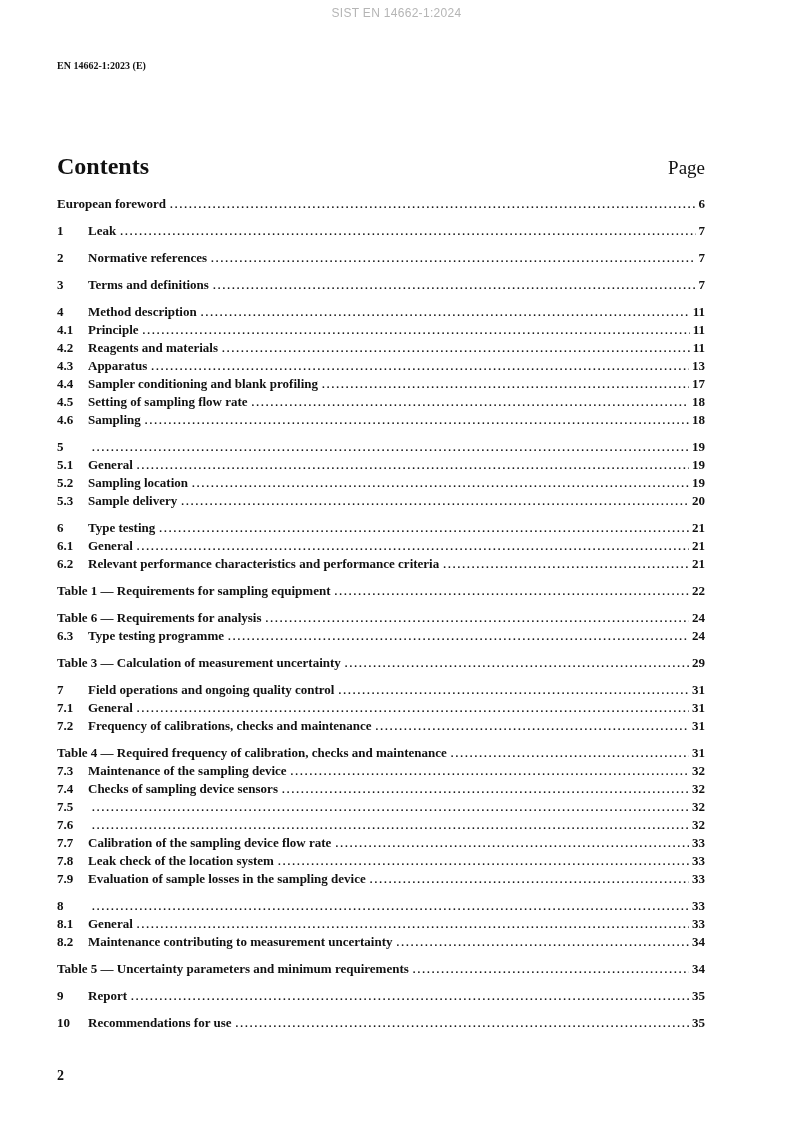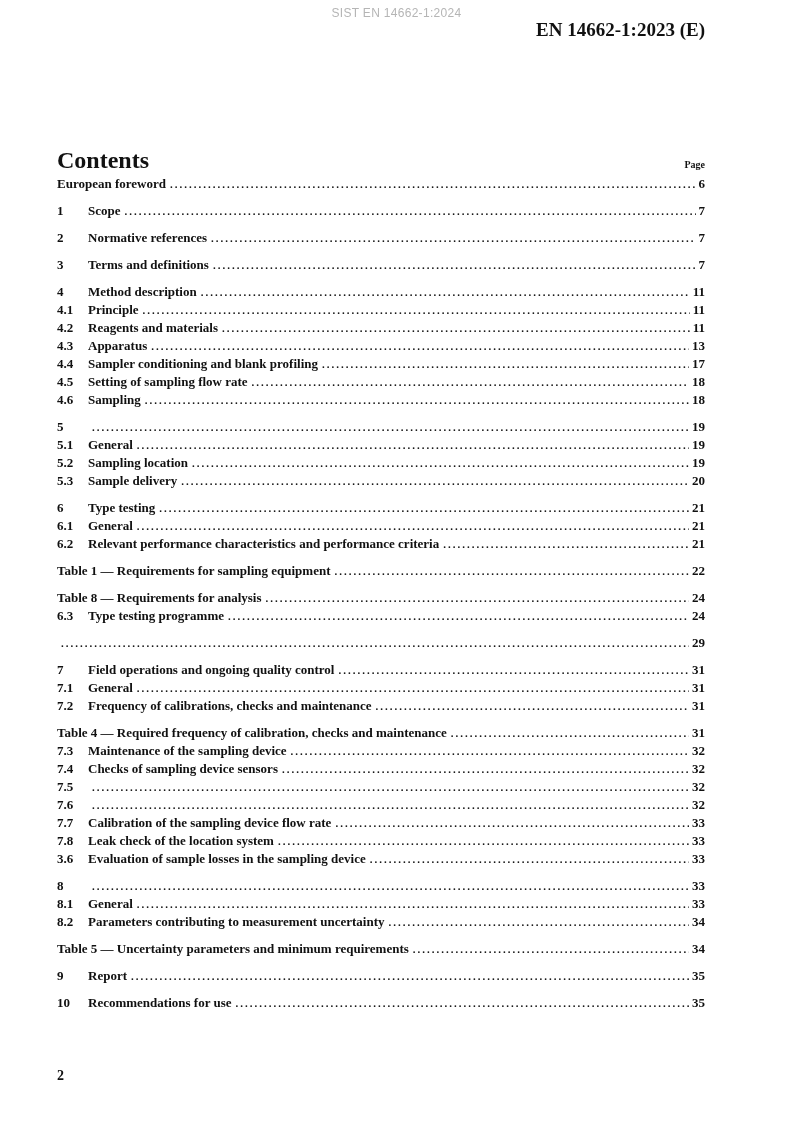--- a/index.html
+++ b/index.html
@@ -21,44 +21,44 @@
     text-align: center;
     font-family: "Liberation Sans", sans-serif;
     font-size: 12px;
     color: #b5b5b5;
     letter-spacing: 0.3px;
   }
   .page-content {
     padding: 0 88px 0 57px;
   }
   .doc-ref {
-    padding-top: 20px;
-    font-weight: bold;
-    font-size: 19px;
+    padding-top: 56px;
+    font-weight: bold;
+    font-size: 10px;
     line-height: 19px;
-    text-align: right;
   }
   .contents-header {
-    margin-top: 106px;
+    margin-top: 76px;
     display: flex;
     justify-content: space-between;
     align-items: baseline;
   }
   .contents-title {
     margin: 0;
     font-size: 24px;
     font-weight: bold;
     line-height: 30px;
   }
   .page-col-label {
-    font-size: 10px;
-    font-weight: bold;
+    font-size: 19px;
+    font-weight: normal;
     text-align: center;
   }
   .toc {
+    margin-top: 14px;
   }
   .toc-row {
     display: flex;
     align-items: baseline;
     font-weight: bold;
     font-size: 13px;
     line-height: 17px;
     white-space: nowrap;
   }
   .toc-row.gap { margin-top: 9px; }
@@ -105,21 +105,21 @@
 
   <div class="toc" id="toc-list">
       <div class="toc-row">
 
     <span class="toc-title">European foreword</span>
     <span class="toc-leader">............................................................................................................................................................................................................................................................................................................</span>
     <span class="toc-page">6</span>
   </div>
       <div class="toc-row gap">
     <span class="toc-num">1</span>
-    <span class="toc-title">Scope</span>
+    <span class="toc-title">Leak</span>
     <span class="toc-leader">............................................................................................................................................................................................................................................................................................................</span>
     <span class="toc-page">7</span>
   </div>
       <div class="toc-row gap">
     <span class="toc-num">2</span>
     <span class="toc-title">Normative references</span>
     <span class="toc-leader">............................................................................................................................................................................................................................................................................................................</span>
     <span class="toc-page">7</span>
   </div>
       <div class="toc-row gap">
@@ -212,32 +212,33 @@
     <span class="toc-page">21</span>
   </div>
       <div class="toc-row gap">
 
     <span class="toc-title">Table 1 — Requirements for sampling equipment</span>
     <span class="toc-leader">............................................................................................................................................................................................................................................................................................................</span>
     <span class="toc-page">22</span>
   </div>
       <div class="toc-row gap">
 
-    <span class="toc-title">Table 8 — Requirements for analysis</span>
+    <span class="toc-title">Table 6 — Requirements for analysis</span>
     <span class="toc-leader">............................................................................................................................................................................................................................................................................................................</span>
     <span class="toc-page">24</span>
   </div>
       <div class="toc-row">
     <span class="toc-num">6.3</span>
     <span class="toc-title">Type testing programme</span>
     <span class="toc-leader">............................................................................................................................................................................................................................................................................................................</span>
     <span class="toc-page">24</span>
   </div>
       <div class="toc-row gap">
 
+    <span class="toc-title">Table 3 — Calculation of measurement uncertainty</span>
     <span class="toc-leader">............................................................................................................................................................................................................................................................................................................</span>
     <span class="toc-page">29</span>
   </div>
       <div class="toc-row gap">
     <span class="toc-num">7</span>
     <span class="toc-title">Field operations and ongoing quality control</span>
     <span class="toc-leader">............................................................................................................................................................................................................................................................................................................</span>
     <span class="toc-page">31</span>
   </div>
       <div class="toc-row">
@@ -286,39 +287,39 @@
     <span class="toc-leader">............................................................................................................................................................................................................................................................................................................</span>
     <span class="toc-page">33</span>
   </div>
       <div class="toc-row">
     <span class="toc-num">7.8</span>
     <span class="toc-title">Leak check of the location system</span>
     <span class="toc-leader">............................................................................................................................................................................................................................................................................................................</span>
     <span class="toc-page">33</span>
   </div>
       <div class="toc-row">
-    <span class="toc-num">3.6</span>
+    <span class="toc-num">7.9</span>
     <span class="toc-title">Evaluation of sample losses in the sampling device</span>
     <span class="toc-leader">............................................................................................................................................................................................................................................................................................................</span>
     <span class="toc-page">33</span>
   </div>
       <div class="toc-row gap">
     <span class="toc-num">8</span>
     <span class="toc-leader">............................................................................................................................................................................................................................................................................................................</span>
     <span class="toc-page">33</span>
   </div>
       <div class="toc-row">
     <span class="toc-num">8.1</span>
     <span class="toc-title">General</span>
     <span class="toc-leader">............................................................................................................................................................................................................................................................................................................</span>
     <span class="toc-page">33</span>
   </div>
       <div class="toc-row">
     <span class="toc-num">8.2</span>
-    <span class="toc-title">Parameters contributing to measurement uncertainty</span>
+    <span class="toc-title">Maintenance contributing to measurement uncertainty</span>
     <span class="toc-leader">............................................................................................................................................................................................................................................................................................................</span>
     <span class="toc-page">34</span>
   </div>
       <div class="toc-row gap">
 
     <span class="toc-title">Table 5 — Uncertainty parameters and minimum requirements</span>
     <span class="toc-leader">............................................................................................................................................................................................................................................................................................................</span>
     <span class="toc-page">34</span>
   </div>
       <div class="toc-row gap">

